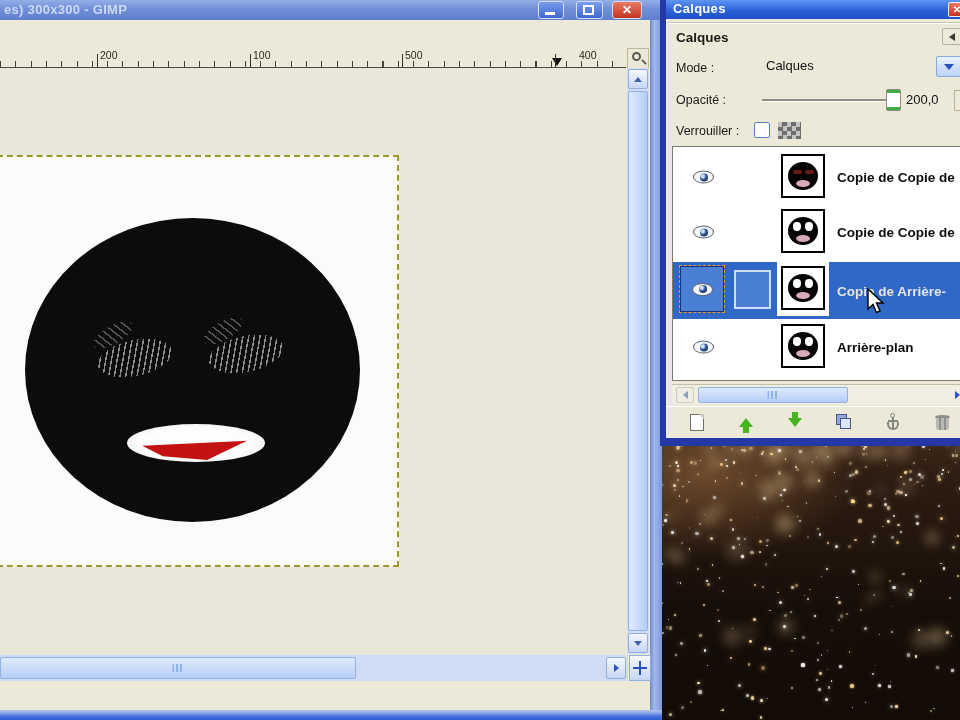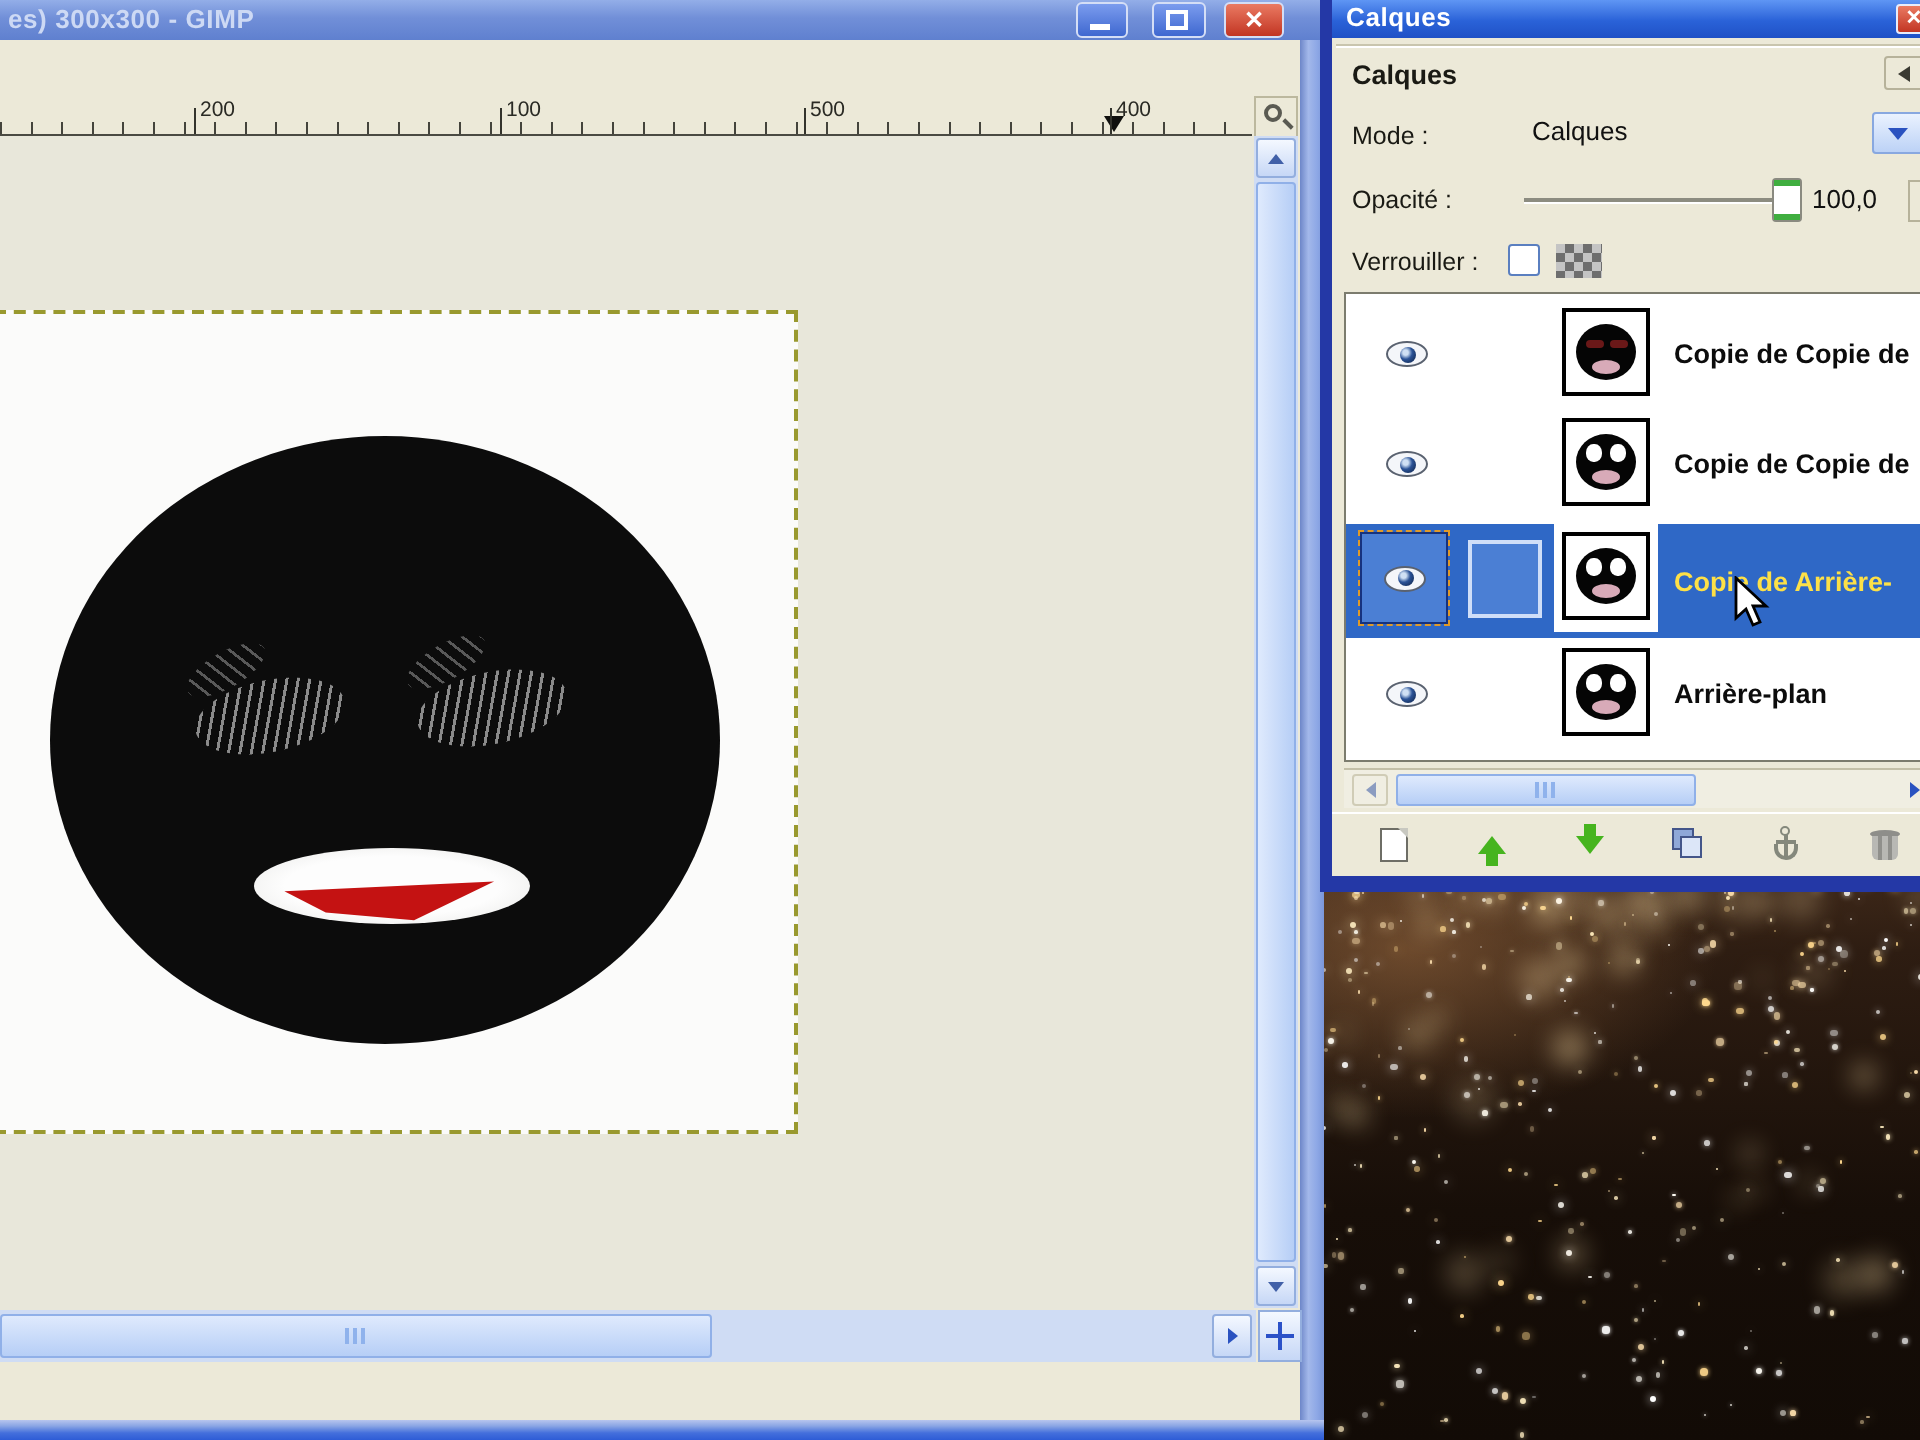--- a/index.html
+++ b/index.html
@@ -146,21 +146,21 @@
   .thumb-patch{position:absolute;left:104px;top:0;width:52px;height:54px;background:#fff;}
   .thumb-frame{position:absolute;left:108px;top:4px;width:44px;height:44px;background:#fff;
     border:2px solid #000;display:flex;align-items:center;justify-content:center;}
   .mini-face{position:relative;width:30px;height:28px;background:#050505;border-radius:50%;}
   .mini-face .e{position:absolute;top:5px;background:#fff;width:8px;height:9px;border-radius:46%;}
   .mini-face .e.l{left:5px;} .mini-face .e.r{left:17px;}
   .mini-face.closed .e{top:8px;width:9px;height:3.5px;background:#6a1818;border-radius:2px;}
   .mini-face .m{position:absolute;left:8px;bottom:3px;width:14px;height:7px;background:#d8aab8;border-radius:50%;}
   .layer-name{position:absolute;left:164px;top:50%;transform:translateY(-50%);font-size:13.5px;
     font-weight:bold;color:#0c0c0c;white-space:nowrap;}
-  .layer-row.selected .layer-name{color:#fde047;}
+  .layer-row.selected .layer-name{color:#e5e5e5;}
 
   #list-scrollbar{position:absolute;left:6px;top:384px;width:304px;height:20px;background:#f0eee2;
     border-top:1px solid #c4c0a8;}
   #list-sb-left{left:4px;top:2px;width:18px;height:16px;background:#f0eee2;border:1px solid #d0ccb6;}
   #list-sb-thumb{left:26px;top:2px;width:150px;height:16px;}
   #list-sb-right{left:274px;top:2px;width:22px;height:16px;background:#f0eee2;border:none;}
 
   #ld-toolbar{position:absolute;left:0px;top:406px;width:310px;height:31px;background:#ece9d8;
     border-top:1px solid #fff;display:flex;align-items:center;gap:27px;padding-left:20px;}
   .tb-btn{position:relative;width:22px;height:22px;display:flex;align-items:center;justify-content:center;}
@@ -555,21 +555,21 @@
   <div id="mw-ruler">
     <div class="ticks"></div>
     <div id="ruler-marker"></div>
   <div class="ruler-major" style="left: 97px;"></div>
       <span class="ruler-label" style="left: 100px;">200</span>
       <div class="ruler-major" style="left: 250px;"></div>
       <span class="ruler-label" style="left: 253px;">100</span>
       <div class="ruler-major" style="left: 402px;"></div>
       <span class="ruler-label" style="left: 405px;">500</span>
       <div class="ruler-major" style="left: 555px;"></div>
-      <span class="ruler-label" style="left: 558px; text-align: right;">400</span>
+      <span class="ruler-label" style="left: 579px; text-align: right;">400</span>
     </div>
   <div id="zoom-btn">
     <span class="lens"></span>
     <span class="handle"></span>
   </div>
 
   <div id="mw-canvas-vp">
     <div id="canvas-image">
       <div id="face">
         <div class="scribble" id="eye-left-a"></div>
@@ -625,21 +625,21 @@
   <span class="ld-label" style="top:61px;">Mode :</span>
   <span id="mode-value">Calques</span>
   <div id="mode-chevron">
       <span class="tri down"></span>
     </div>
 
   <span class="ld-label" style="top:93px;">Opacité :</span>
   <div id="opacity-track">
     <div id="opacity-handle"></div>
   </div>
-  <span id="opacity-value">100,0</span>
+  <span id="opacity-value">200,0</span>
   <div id="opacity-spinner"></div>
 
   <span class="ld-label" style="top:124px;">Verrouiller :</span>
   <div id="lock-checkbox"></div>
   <div id="lock-checker"></div>
 
   <div id="layers-list">
       <div class="layer-row" style="top: 3px;">
         <span class="eye-cell-plain eye-icon"></span>
         <div class="thumb-frame">

